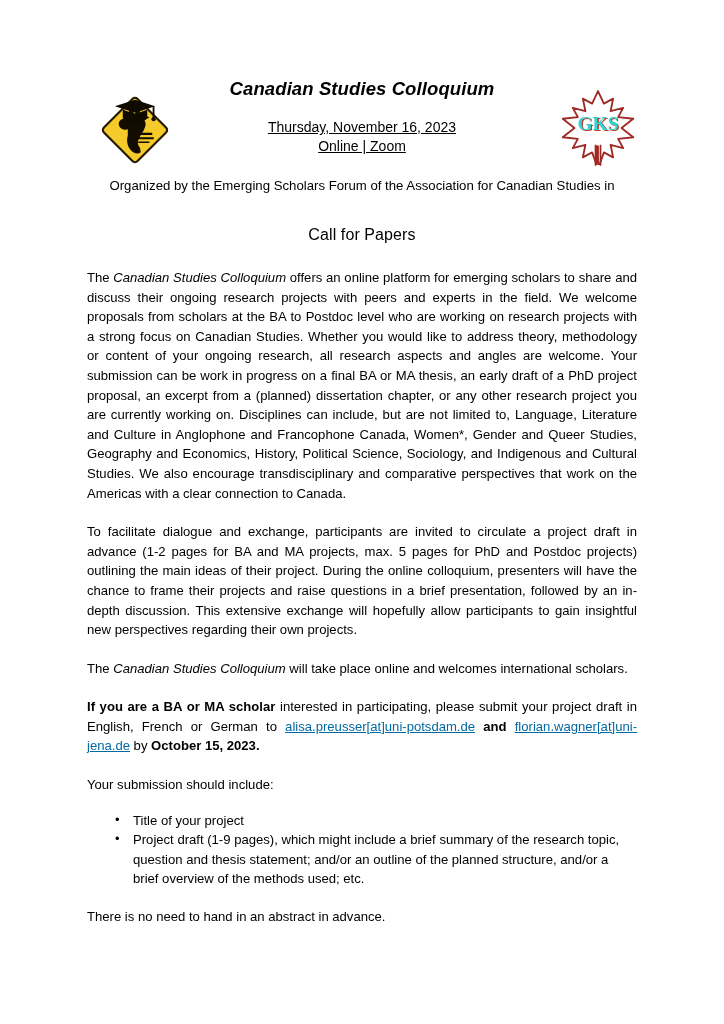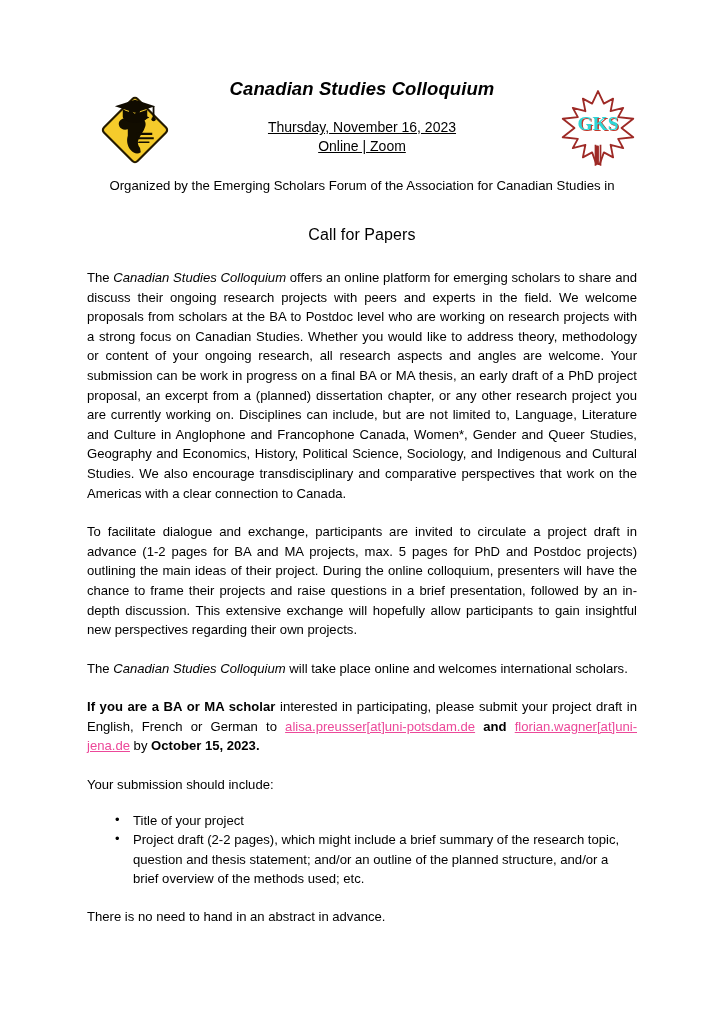--- a/index.html
+++ b/index.html
@@ -89,21 +89,21 @@
   }
   p.para {
     font-size: 13.1px;
     line-height: 19.6px;
     text-align: justify;
     margin: 0 0 19px 0;
   }
   .it { font-style: italic; }
   .bold { font-weight: bold; }
   a.maillink, .maillink {
-    color: #ec4899;
+    color: #0369a1;
     text-decoration: underline;
     word-break: break-word;
   }
 
   .lead-in {
     font-size: 13.1px;
     line-height: 19.6px;
     margin: 0 0 2px 0;
     text-align: left;
   }
@@ -214,19 +214,19 @@
     <p class="para">To facilitate dialogue and exchange, participants are invited to circulate a project draft in advance (1-2 pages for BA and MA projects, max. 5 pages for PhD and Postdoc projects) outlining the main ideas of their project. During the online colloquium, presenters will have the chance to frame their projects and raise questions in a brief presentation, followed by an in-depth discussion. This extensive exchange will hopefully allow participants to gain insightful new perspectives regarding their own projects.</p>
 
     <p class="para"><span>The </span><span class="it">Canadian Studies Colloquium</span><span> will take place online and welcomes international scholars.</span></p>
 
     <p class="para"><span class="bold">If you are a BA or MA scholar</span><span> interested in participating, please submit your project draft in English, French or German to </span><a class="maillink" href="#">alisa.preusser[at]uni-potsdam.de</a><span class="bold"> and </span><a class="maillink" href="#">florian.wagner[at]uni-jena.de</a><span> by </span><span class="bold">October 15, 2023.</span></p>
 
     <p class="lead-in">Your submission should include:</p>
 
     <ul class="submission-list">
       <li>Title of your project</li>
-      <li>Project draft (2-2 pages), which might include a brief summary of the research topic, question and thesis statement; and/or an outline of the planned structure, and/or a brief overview of the methods used; etc.</li>
+      <li>Project draft (1-9 pages), which might include a brief summary of the research topic, question and thesis statement; and/or an outline of the planned structure, and/or a brief overview of the methods used; etc.</li>
     </ul>
 
     <p class="closing">There is no need to hand in an abstract in advance.</p>
   </div>
 
 </div>
 
 </body></html>

